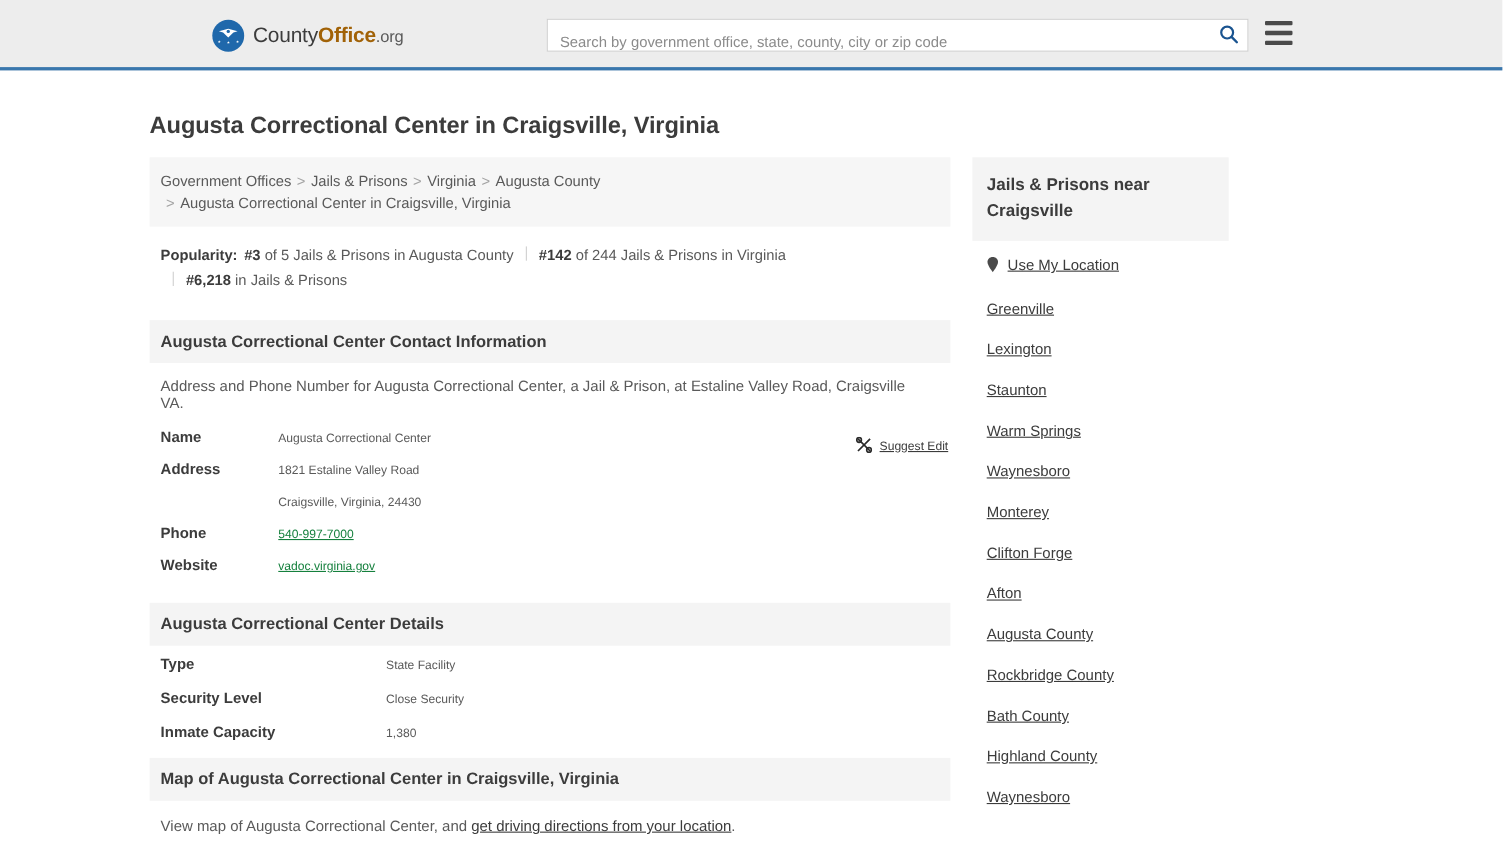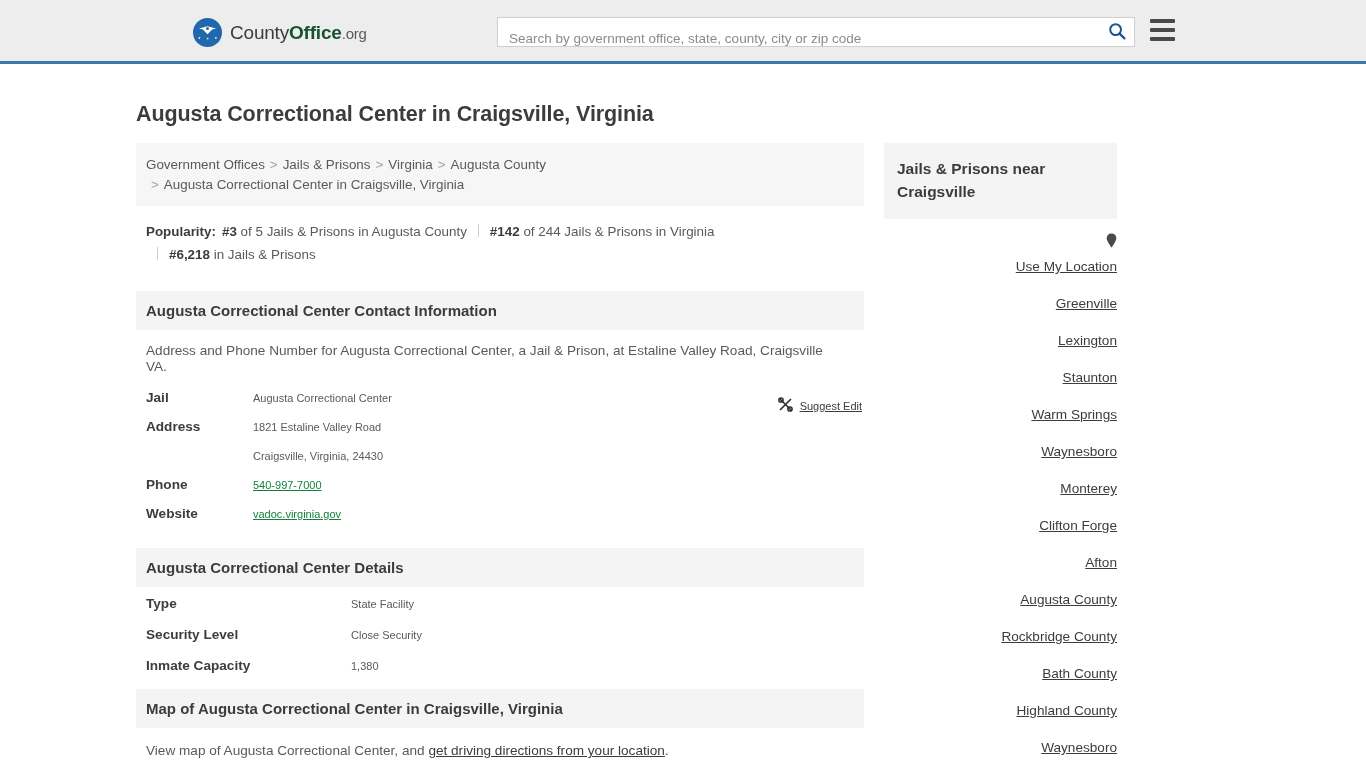--- a/index.html
+++ b/index.html
@@ -37,21 +37,21 @@
     flex: none;
   }
   .logo-mark svg { position: absolute; left: 0; top: 0; }
   .logo-text {
     font-size: 19px;
     letter-spacing: -0.2px;
     white-space: nowrap;
     line-height: 1;
   }
   .logo-text .t-county { color: #3c3c3c; }
-  .logo-text .t-office { color: #14532d; font-weight: bold; }
+  .logo-text .t-office { color: #a16207; font-weight: bold; }
   .logo-text .t-org { color: #5a5a5a; font-size: 15px; }
 
   .search-box {
     position: absolute;
     left: 497px;
     top: 17px;
     width: 638px;
     height: 30px;
     background: #ffffff;
     border: 1px solid #cfcfcf;
@@ -224,25 +224,24 @@
     background: #f4f4f4;
     padding: 14px 14px 16px 13px;
     font-size: 15.5px;
     font-weight: bold;
     color: #3c3c3c;
     line-height: 23px;
   }
   .side-list { padding: 14px 0 0 13px; }
   .side-item {
     display: flex;
-    align-items: flex-end;
+    align-items: flex-start;
     gap: 8px;
     margin-bottom: 22px;
     font-size: 13.6px;
-    flex-direction: column;
   }
   .side-item a {
     color: #3c3c3c;
     text-decoration: underline;
   }
 </style>
 </head>
 <body>
 
 <div class="header">
@@ -309,21 +308,21 @@
               <svg width="15" height="15" viewBox="0 0 15 15">
                 <path d="M2 2 L13 13 M13 2 L2 13" stroke="#2b2b2b" stroke-width="1.6" fill="none"></path>
                 <circle cx="3" cy="3" r="2.1" fill="none" stroke="#2b2b2b" stroke-width="1.5"></circle>
                 <circle cx="12" cy="12" r="2.1" fill="none" stroke="#2b2b2b" stroke-width="1.5"></circle>
               </svg>
             </span>
             <span class="se-text">Suggest Edit</span>
           </div>
 
           <div class="frow">
-            <div class="fkey">Jail</div>
+            <div class="fkey">Name</div>
             <div class="fval">Augusta Correctional Center</div>
           </div>
 
           <div class="frow">
             <div class="fkey">Address</div>
             <div class="fval">1821 Estaline Valley Road</div>
           </div>
 
           <div class="frow sub">
             <div class="fkey">Address</div>

